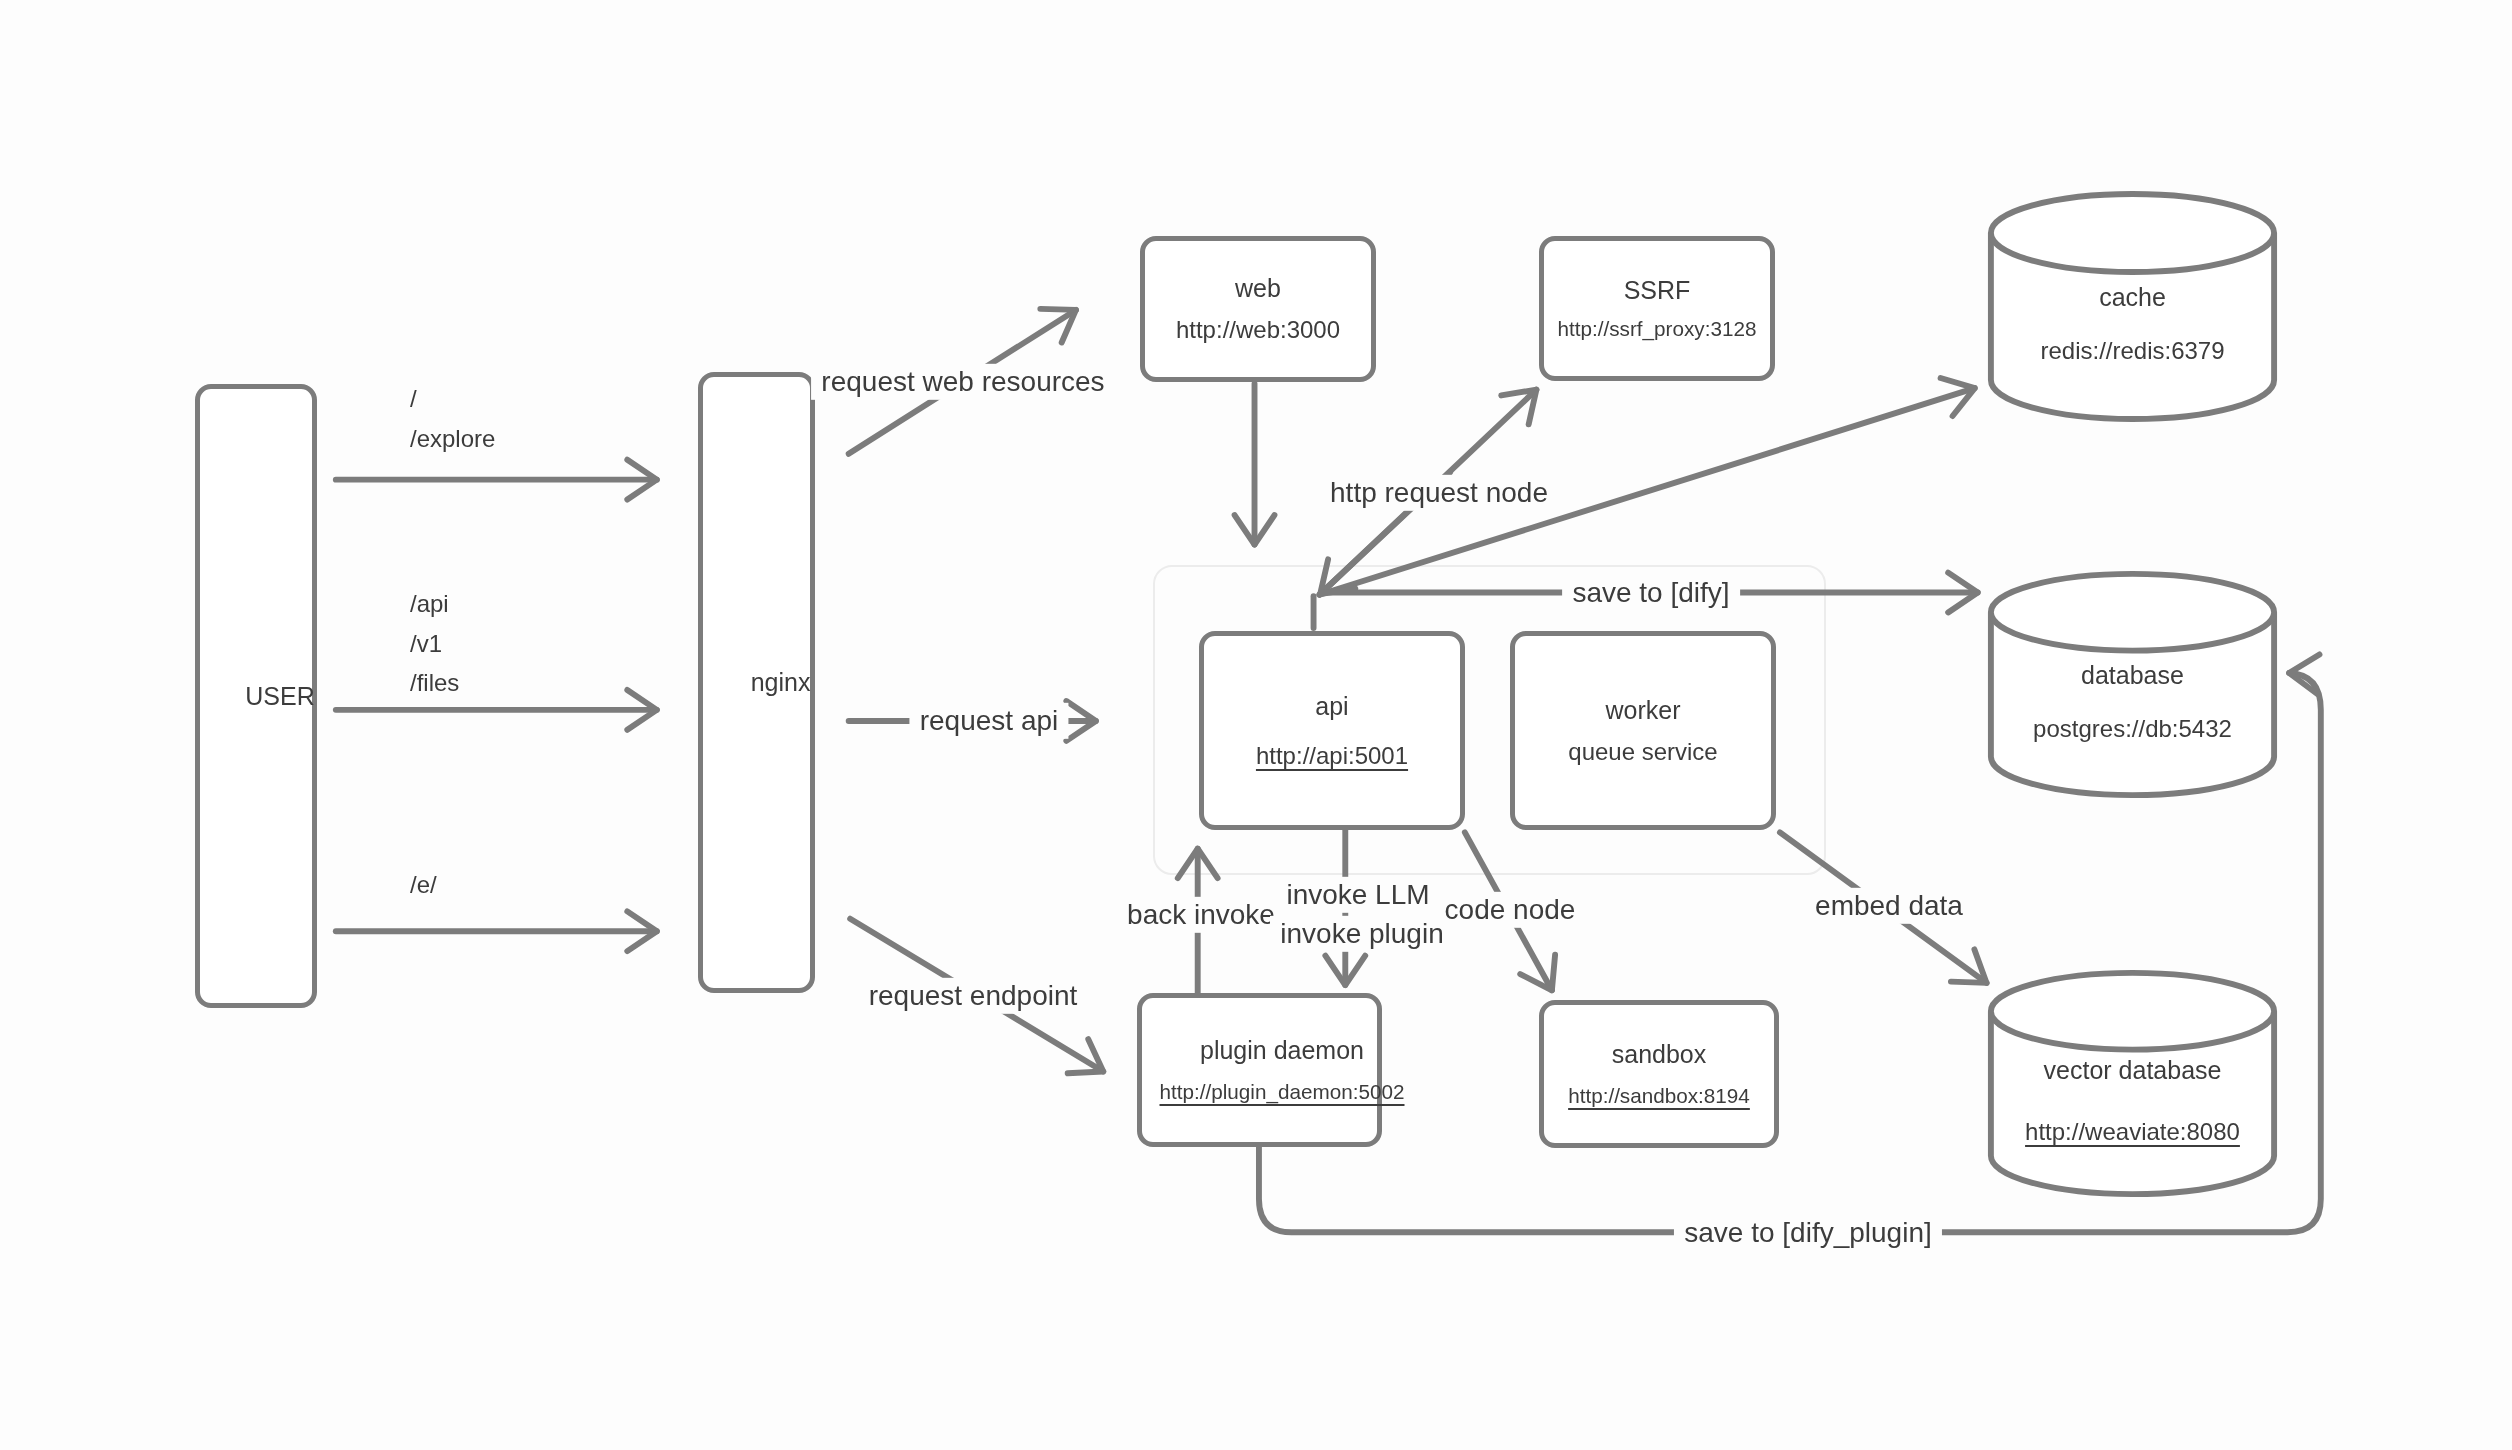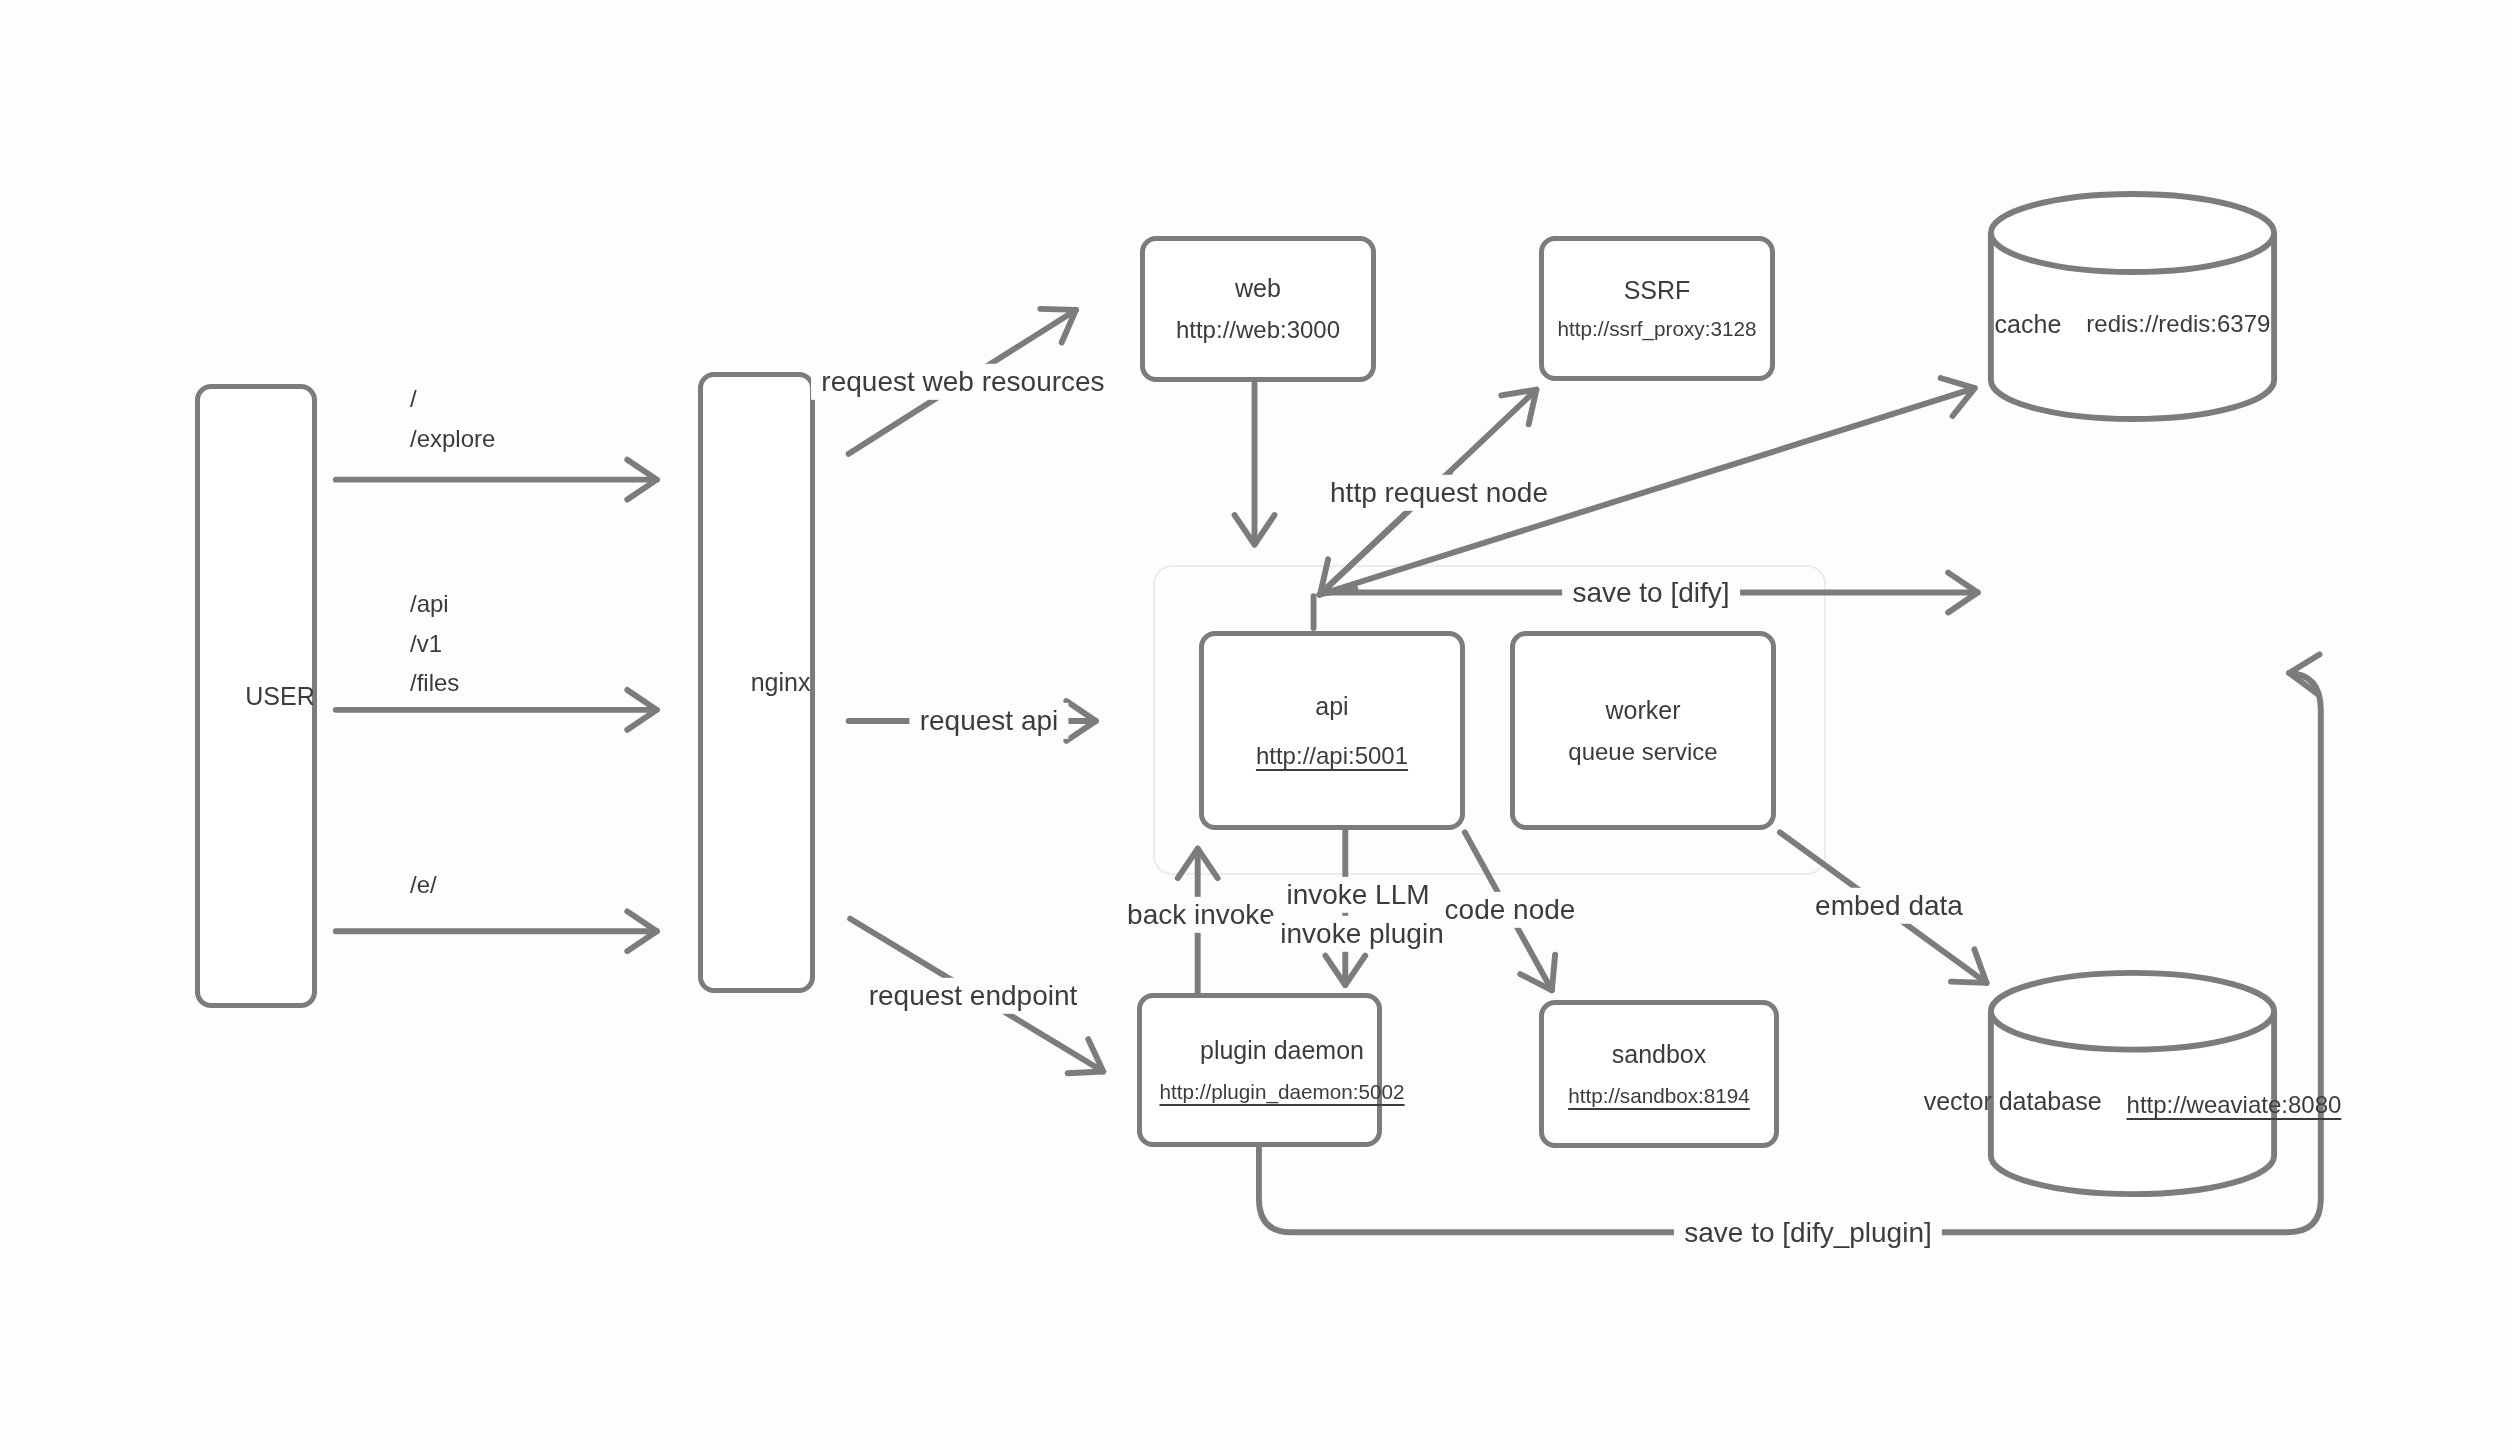--- a/index.html
+++ b/index.html
@@ -16,21 +16,21 @@
   .group{position:absolute;border:2.2px solid var(--group);border-radius:19px;background:transparent;z-index:0;}
   .box{position:absolute;border:5.9px solid var(--stroke);border-radius:16px;background:#ffffff;
        display:flex;flex-direction:column;align-items:center;justify-content:center;gap:13px;
        box-sizing:border-box;z-index:2;}
   .t{font-size:25px;color:var(--text);line-height:1.15;white-space:nowrap;}
   .s{font-size:24px;color:var(--text);line-height:1.15;white-space:nowrap;}
   .s.sm{font-size:20.7px;}
   .link{text-decoration:underline;text-underline-offset:5.2px;text-decoration-thickness:1.8px;margin-top:8px;}
   .cyl{position:absolute;z-index:2;}
   .cyl svg{position:absolute;left:0;top:0;width:100%;height:100%;}
-  .cyl .ctext{position:absolute;left:0;right:0;top:0;bottom:0;display:flex;flex-direction:row;
+  .cyl .ctext{position:absolute;left:0;right:0;top:0;bottom:0;display:flex;flex-direction:column;
        align-items:center;justify-content:center;padding-top:32px;gap:25px;}
   .elabel{position:absolute;transform:translate(-50%,-50%);font-size:28px;color:var(--text);
        background:var(--bg);padding:2.2px 10.3px;white-space:nowrap;z-index:3;}
   .plabel{position:absolute;transform:translateY(-50%);font-size:24px;color:var(--text);
        white-space:nowrap;z-index:3;}
 </style>
 </head>
 <body>
 
 <div class="canvas">
@@ -104,20 +104,30 @@
     <svg viewBox="0 0 400 320" preserveAspectRatio="none">
       <path d="M8 60 V256 A192 52 0 0 0 392 256 V60" fill="#ffffff" stroke="#7c7c7c" stroke-width="8"></path>
       <ellipse cx="200" cy="60" rx="192" ry="52" fill="#ffffff" stroke="#7c7c7c" stroke-width="8"></ellipse>
     </svg>
     <div class="ctext">
       <div class="t">cache</div>
       <div class="s">redis://redis:6379</div>
     </div>
   </div>
 
+  <div class="cyl" style="left:1985px;top:568px;width:295px;height:236px;">
+    <svg viewBox="0 0 400 320" preserveAspectRatio="none">
+      <path d="M8 60 V256 A192 52 0 0 0 392 256 V60" fill="#ffffff" stroke="#7c7c7c" stroke-width="8"></path>
+      <ellipse cx="200" cy="60" rx="192" ry="52" fill="#ffffff" stroke="#7c7c7c" stroke-width="8"></ellipse>
+    </svg>
+    <div class="ctext">
+      <div class="t">database</div>
+      <div class="s">postgres://db:5432</div>
+    </div>
+  </div>
 
   <div class="cyl" style="left:1985px;top:967px;width:295px;height:236px;">
     <svg viewBox="0 0 400 320" preserveAspectRatio="none">
       <path d="M8 60 V256 A192 52 0 0 0 392 256 V60" fill="#ffffff" stroke="#7c7c7c" stroke-width="8"></path>
       <ellipse cx="200" cy="60" rx="192" ry="52" fill="#ffffff" stroke="#7c7c7c" stroke-width="8"></ellipse>
     </svg>
     <div class="ctext">
       <div class="t">vector database</div>
       <div class="s link">http://weaviate:8080</div>
     </div>

